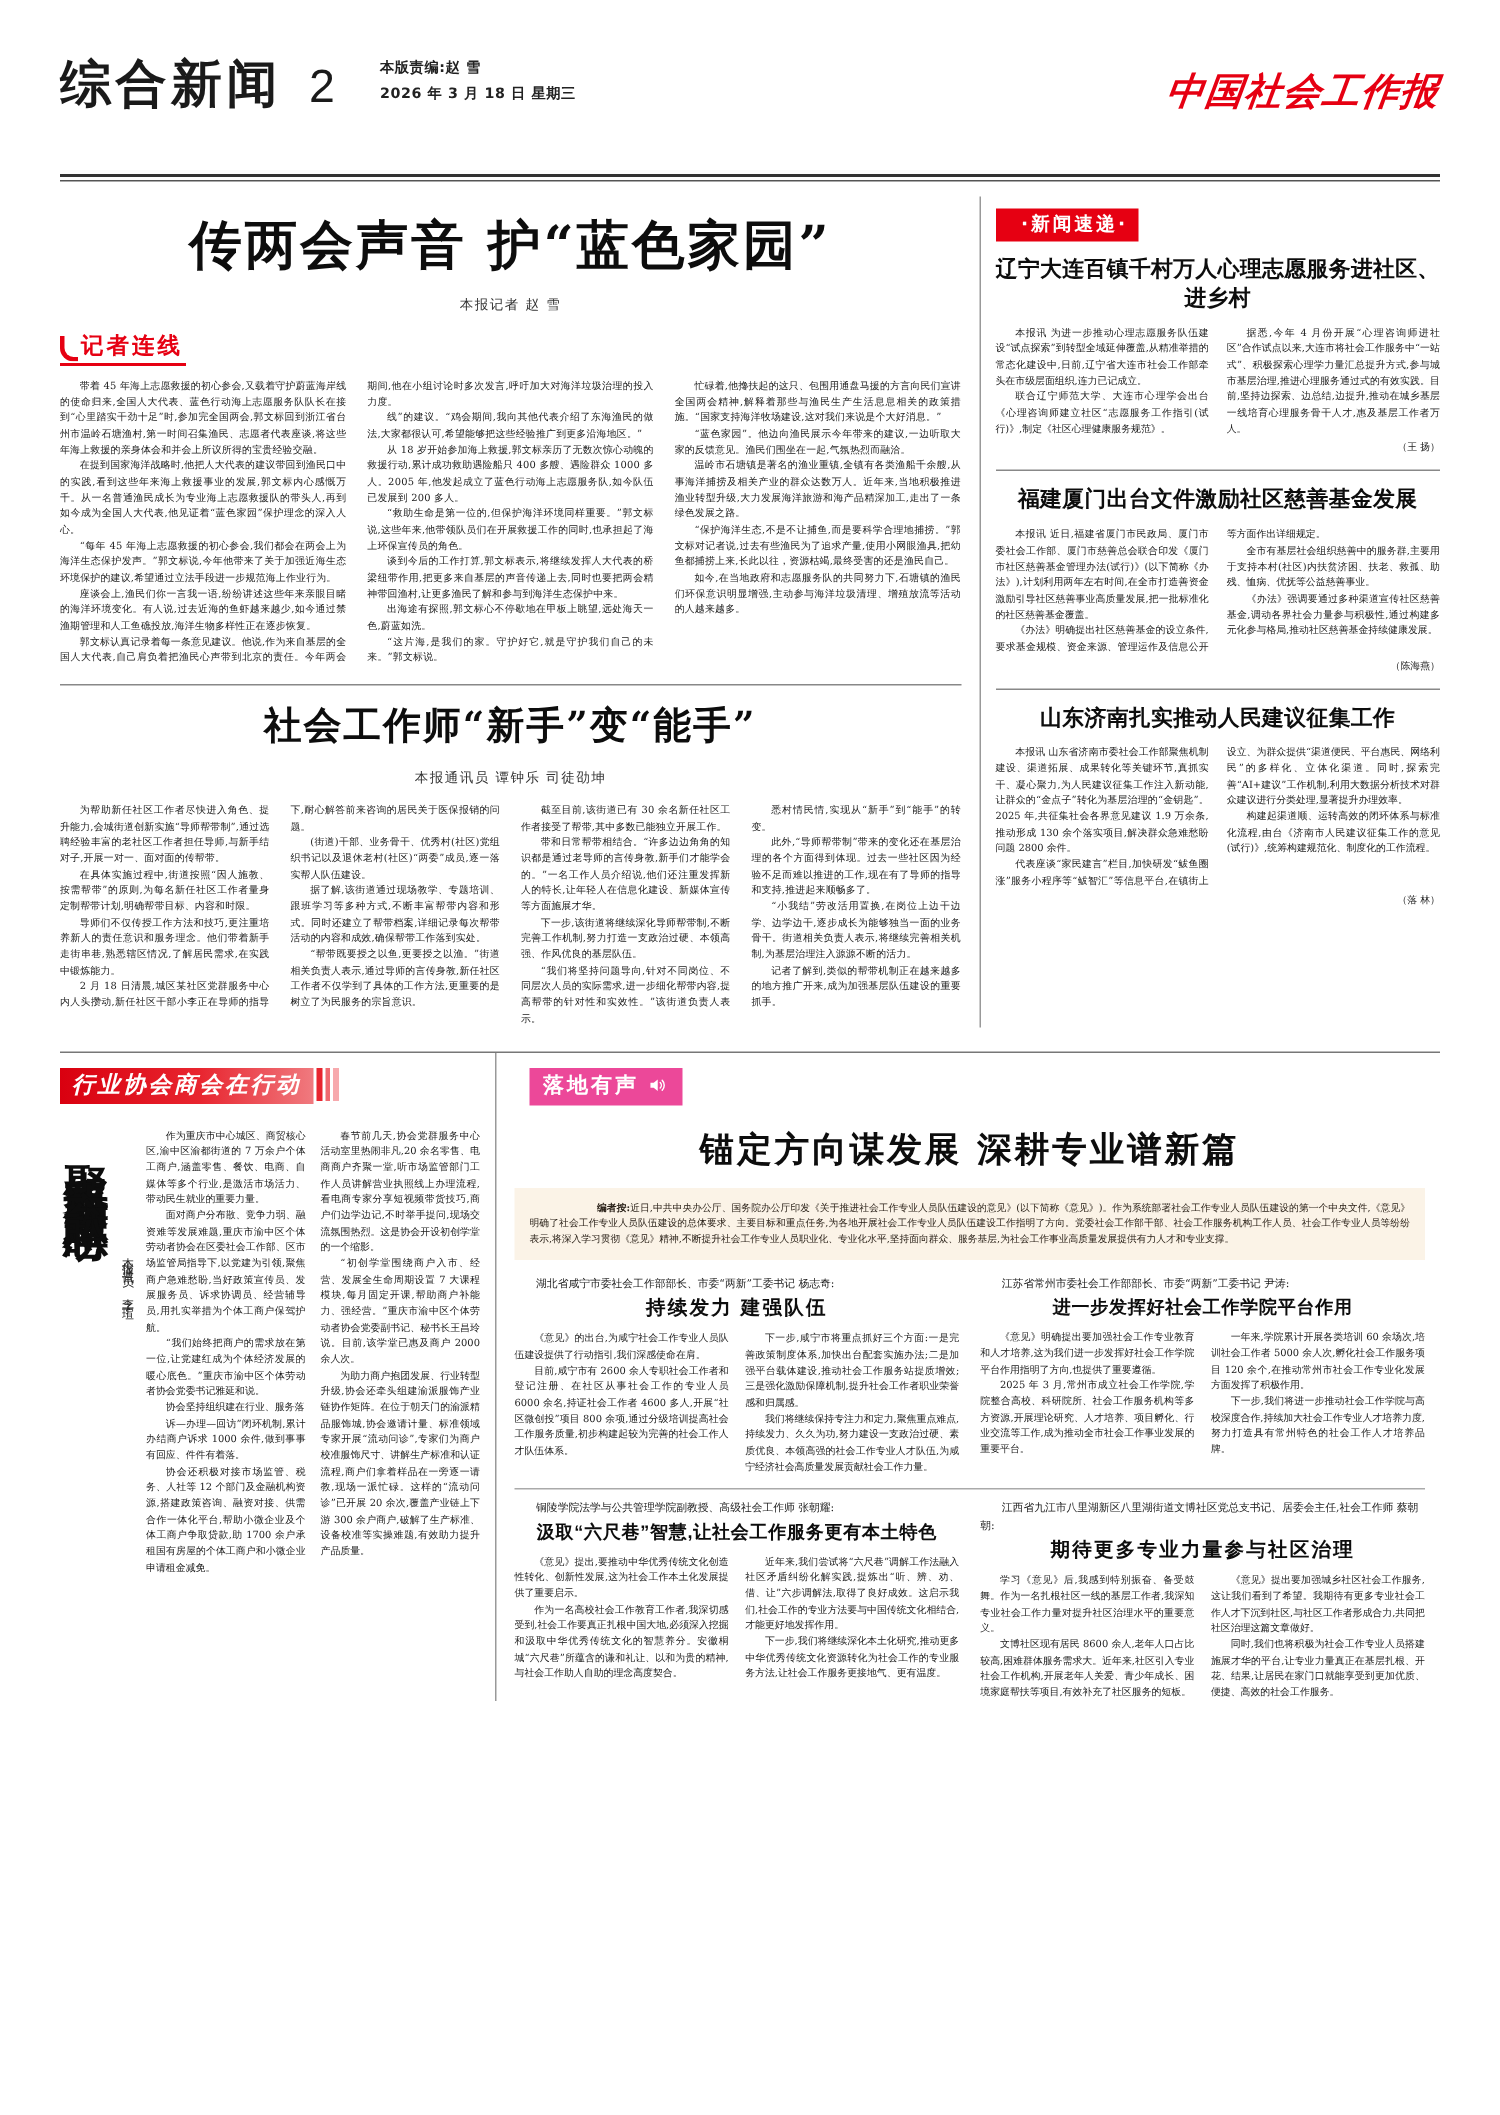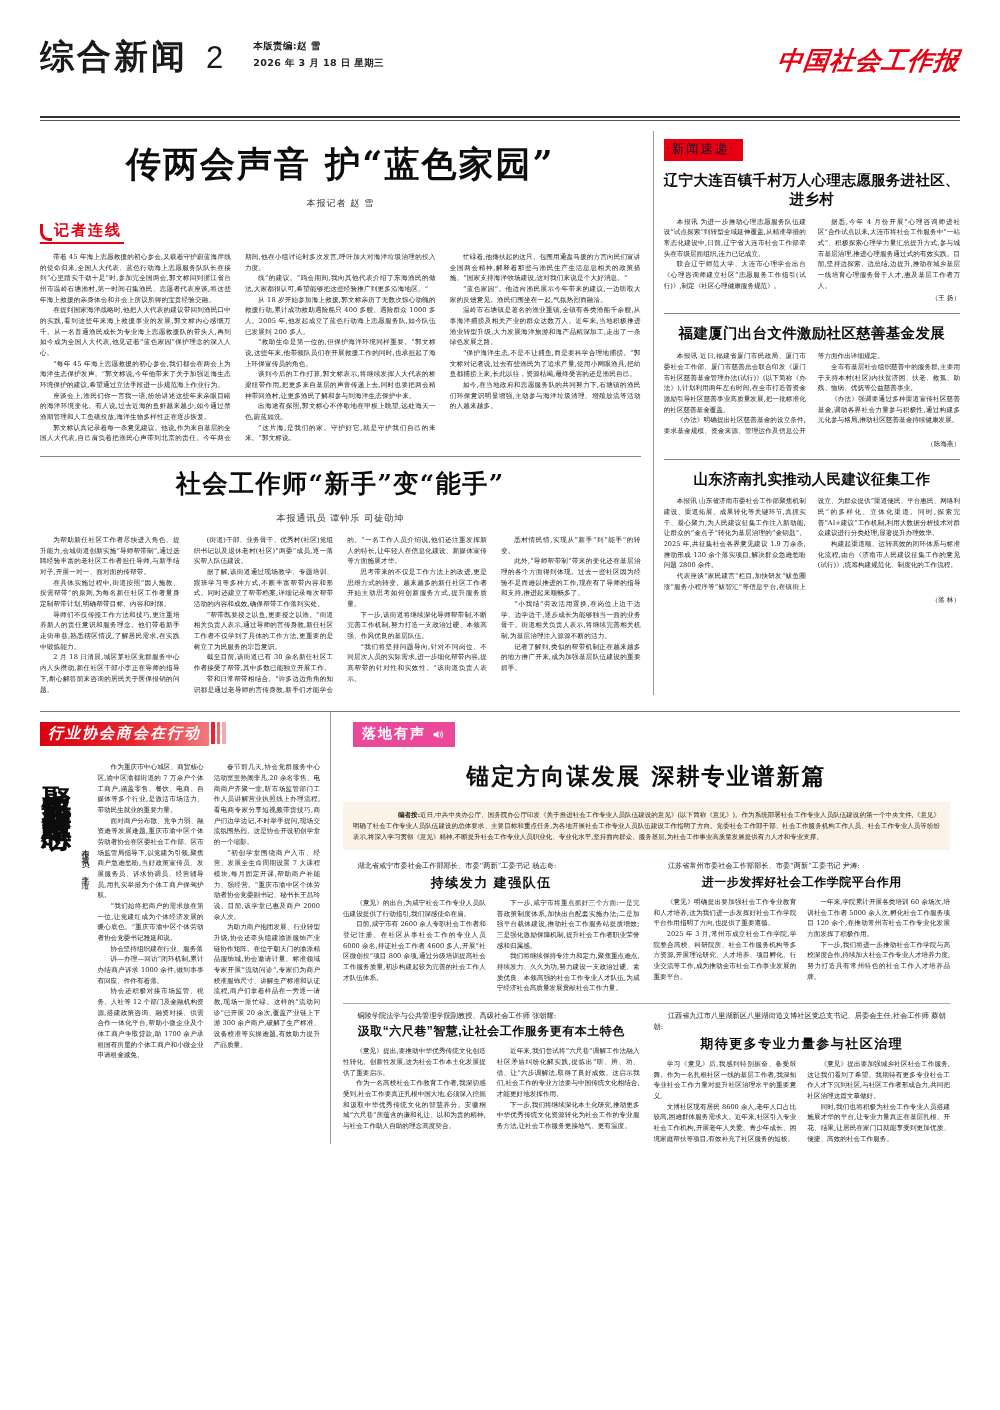--- a/index.html
+++ b/index.html
@@ -156,25 +156,25 @@
   .cols p { margin: 0; text-indent: 2em; }
   .c3 { column-count: 3; }
   .c4 { column-count: 4; }
 
   .colrule { border-top: 1px solid #888; margin: 12px 0 0 0; }
 
   
   .speed-badge {
     display: inline-block;
     background: #e60012;
-    color: #0f172a;
+    color: #ffffff;
     font-size: 12.5px;
-    font-weight: normal;
+    font-weight: bold;
     letter-spacing: 2px;
-    padding: 2px 7px 3px 2px;
+    padding: 2px 7px 3px 17px;
     margin: 18px 0 0 0;
   }
   .rail-hl {
     font-family: "DejaVu Serif", "Liberation Serif", serif;
     font-size: 14.5px;
     font-weight: bold;
     letter-spacing: .3px;
     color: #0d0d0d;
     margin: 10px 0 8px 0;
     line-height: 1.3;
@@ -408,21 +408,20 @@
       <div class="cols c4" style="margin-top:10px;">
         <p>为帮助新任社区工作者尽快进入角色、提升能力,会城街道创新实施“导师帮带制”,通过选聘经验丰富的老社区工作者担任导师,与新手结对子,开展一对一、面对面的传帮带。</p>
         <p>在具体实施过程中,街道按照“因人施教、按需帮带”的原则,为每名新任社区工作者量身定制帮带计划,明确帮带目标、内容和时限。</p>
         <p>导师们不仅传授工作方法和技巧,更注重培养新人的责任意识和服务理念。他们带着新手走街串巷,熟悉辖区情况,了解居民需求,在实践中锻炼能力。</p>
         <p>2 月 18 日清晨,城区某社区党群服务中心内人头攒动,新任社区干部小李正在导师的指导下,耐心解答前来咨询的居民关于医保报销的问题。</p>
         <p>(街道)干部、业务骨干、优秀村(社区)党组织书记以及退休老村(社区)“两委”成员,逐一落实帮人队伍建设。</p>
         <p>据了解,该街道通过现场教学、专题培训、跟班学习等多种方式,不断丰富帮带内容和形式。同时还建立了帮带档案,详细记录每次帮带活动的内容和成效,确保帮带工作落到实处。</p>
         <p>“帮带既要授之以鱼,更要授之以渔。”街道相关负责人表示,通过导师的言传身教,新任社区工作者不仅学到了具体的工作方法,更重要的是树立了为民服务的宗旨意识。</p>
         <p>截至目前,该街道已有 30 余名新任社区工作者接受了帮带,其中多数已能独立开展工作。</p>
         <p>带和日常帮带相结合。“许多边边角角的知识都是通过老导师的言传身教,新手们才能学会的。”一名工作人员介绍说,他们还注重发挥新人的特长,让年轻人在信息化建设、新媒体宣传等方面施展才华。</p>
-        <p>思考带来的不仅是工作方法上的改进,更是思维方式的转变。越来越多的新任社区工作者开始主动思考如何创新服务方式,提升服务质量。</p>
         <p>下一步,该街道将继续深化导师帮带制,不断完善工作机制,努力打造一支政治过硬、本领高强、作风优良的基层队伍。</p>
         <p>“我们将坚持问题导向,针对不同岗位、不同层次人员的实际需求,进一步细化帮带内容,提高帮带的针对性和实效性。”该街道负责人表示。</p>
         <p>悉村情民情,实现从“新手”到“能手”的转变。</p>
         <p>此外,“导师帮带制”带来的变化还在基层治理的各个方面得到体现。过去一些社区因为经验不足而难以推进的工作,现在有了导师的指导和支持,推进起来顺畅多了。</p>
         <p>“小我结”劳改活用置换,在岗位上边干边学、边学边干,逐步成长为能够独当一面的业务骨干。街道相关负责人表示,将继续完善相关机制,为基层治理注入源源不断的活力。</p>
         <p>记者了解到,类似的帮带机制正在越来越多的地方推广开来,成为加强基层队伍建设的重要抓手。</p>
       </div>
     </div>
 
     <div class="vdivider"></div>

